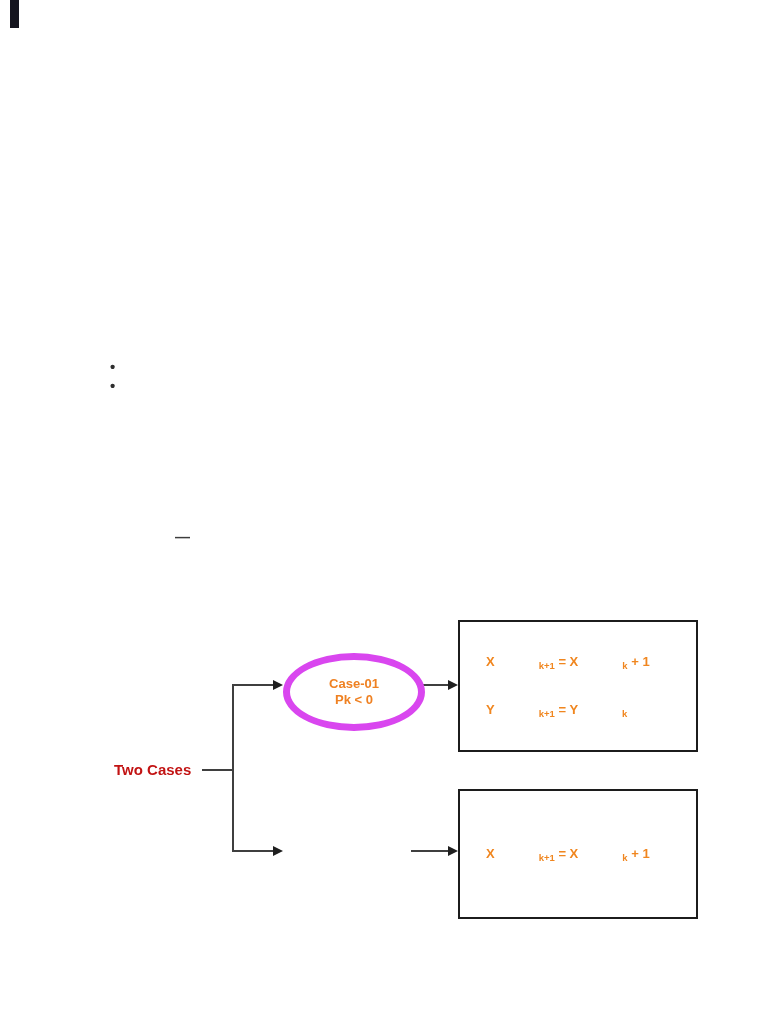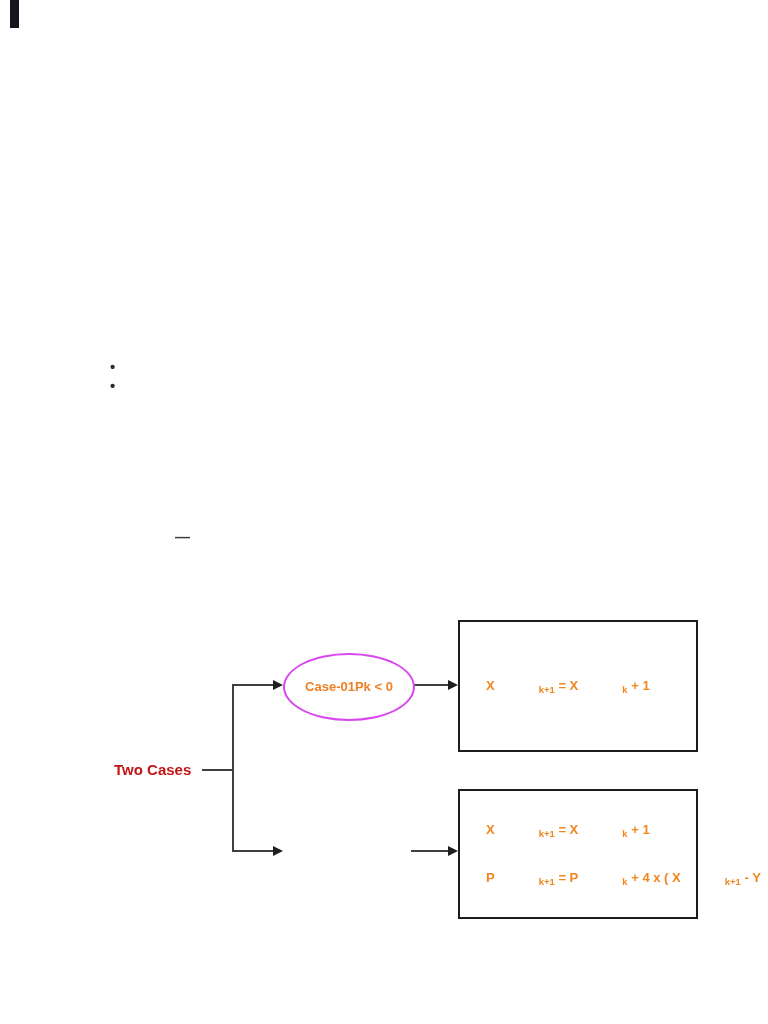--- a/index.html
+++ b/index.html
@@ -21,22 +21,22 @@
     color:#c21313;font-size:15px;font-weight:bold;white-space:nowrap;
   }
   .hline{position:absolute;height:2px;background:#3f3f3f;}
   .vline{position:absolute;width:2px;background:#3f3f3f;}
   .arrowhead{
     position:absolute;width:0;height:0;
     border-top:5px solid transparent;border-bottom:5px solid transparent;
     border-left:10px solid #1f1f1f;
   }
   .ellipse{
-    position:absolute;width:128px;height:64px;border:2px solid #d946ef;border-radius:50%;
-    background:#ffffff;display:flex;flex-direction:row;align-items:center;justify-content:center;
+    position:absolute;width:128px;height:64px;border:7px solid #d946ef;border-radius:50%;
+    background:#ffffff;display:flex;flex-direction:column;align-items:center;justify-content:center;
     color:#ef8122;font-weight:bold;font-size:13px;line-height:16px;text-align:center;
   }
   .ellipse-1{left:283px;top:653px;}
   .ellipse-2{left:283px;top:818px;}
   .formula-box{
     position:absolute;left:458px;width:240px;border:2.5px solid #1c1c1c;background:#ffffff;
     display:flex;flex-direction:column;justify-content:space-evenly;
     padding-left:26px;box-sizing:border-box;
   }
   .box-1{top:620px;height:132px;}
@@ -77,20 +77,20 @@
   <div class="hline" style="left:411px;top:850px;width:38px;"></div>
   <div class="arrowhead" style="left:448px;top:846px;"></div>
 
   <div class="ellipse ellipse-1">
     <span>Case-01</span>
     <span>Pk &lt; 0</span>
   </div>
 
   <div class="formula-box box-1">
     <div class="formula-line">X<span class="sub">k+1</span> = X<span class="sub">k</span> + 1</div>
+    <div class="formula-line">Y<span class="sub">k+1</span> = Y<span class="sub">k</span></div>
   </div>
 
   <div class="formula-box box-2">
     <div class="formula-line">X<span class="sub">k+1</span> = X<span class="sub">k</span> + 1</div>
-    <div class="formula-line">P<span class="sub">k+1</span> = P<span class="sub">k</span> + 4 x ( X<span class="sub">k+1</span> - Y<span class="sub">k+1</span> ) + 10</div>
   </div>
 
 </div>
 
 </body></html>

